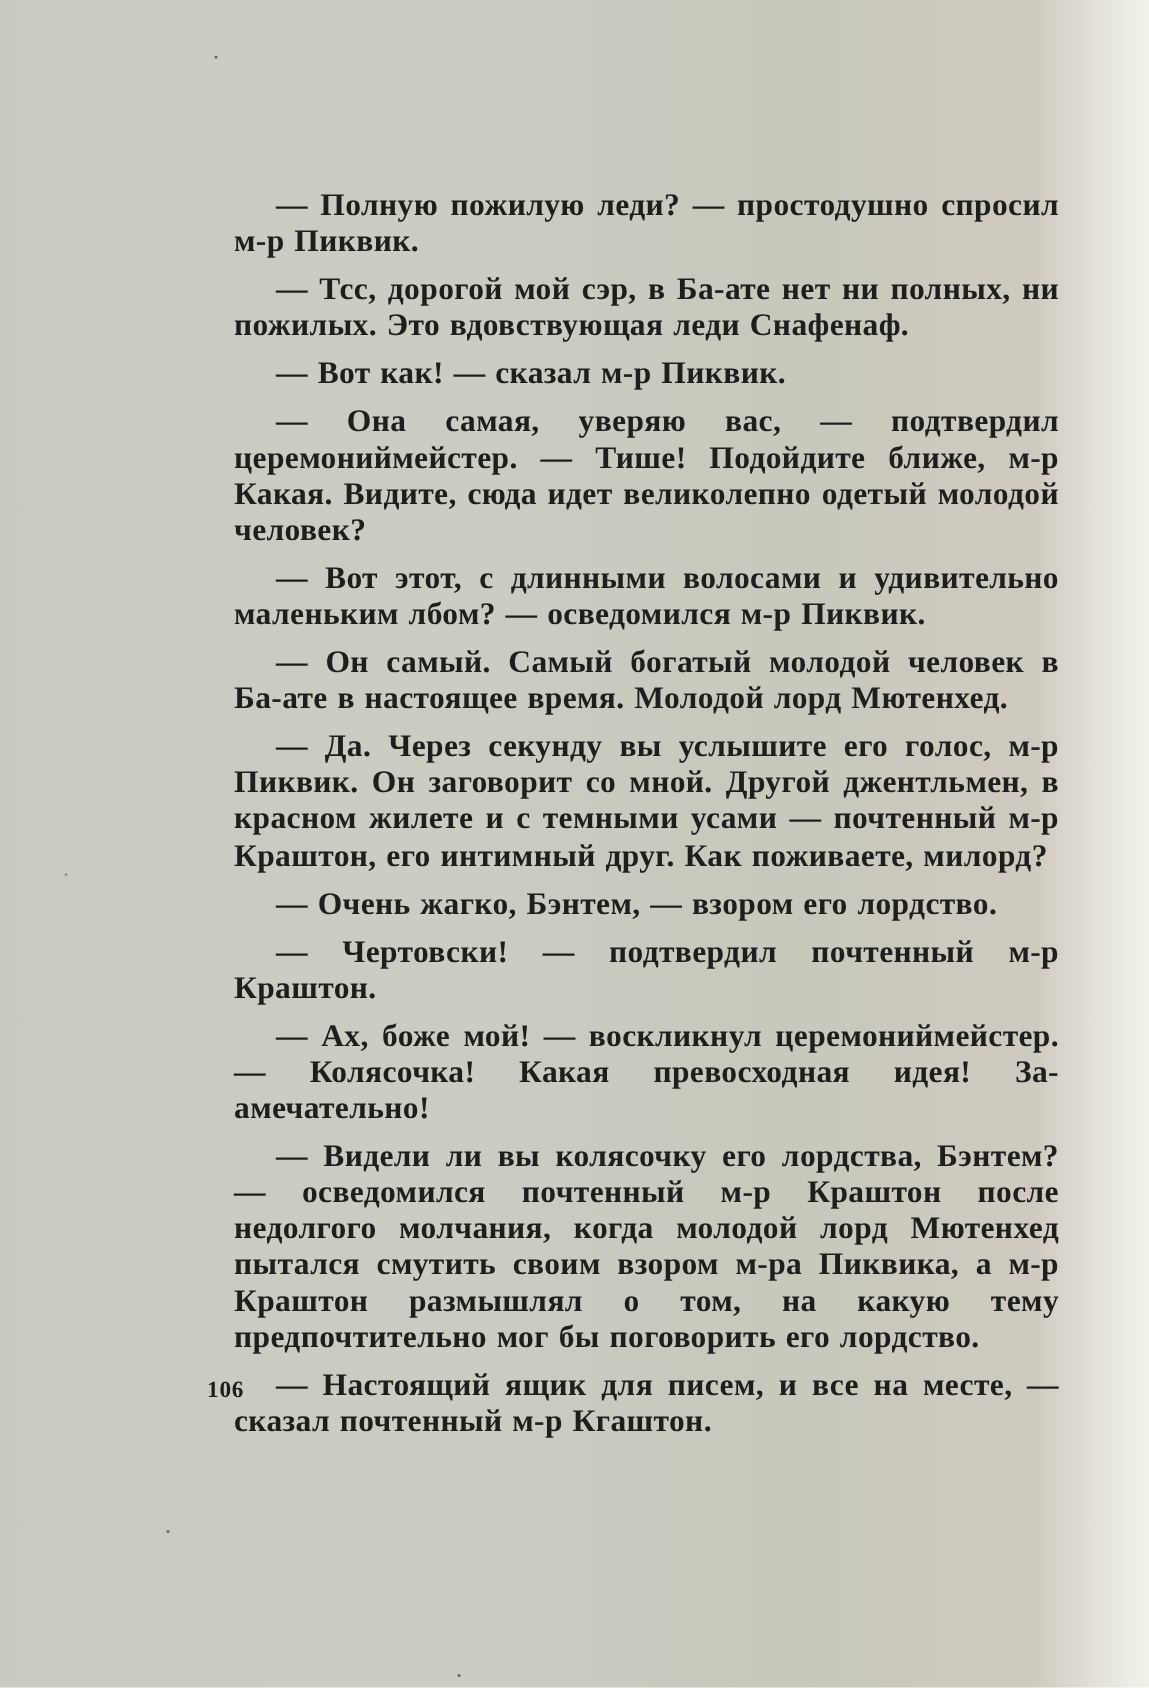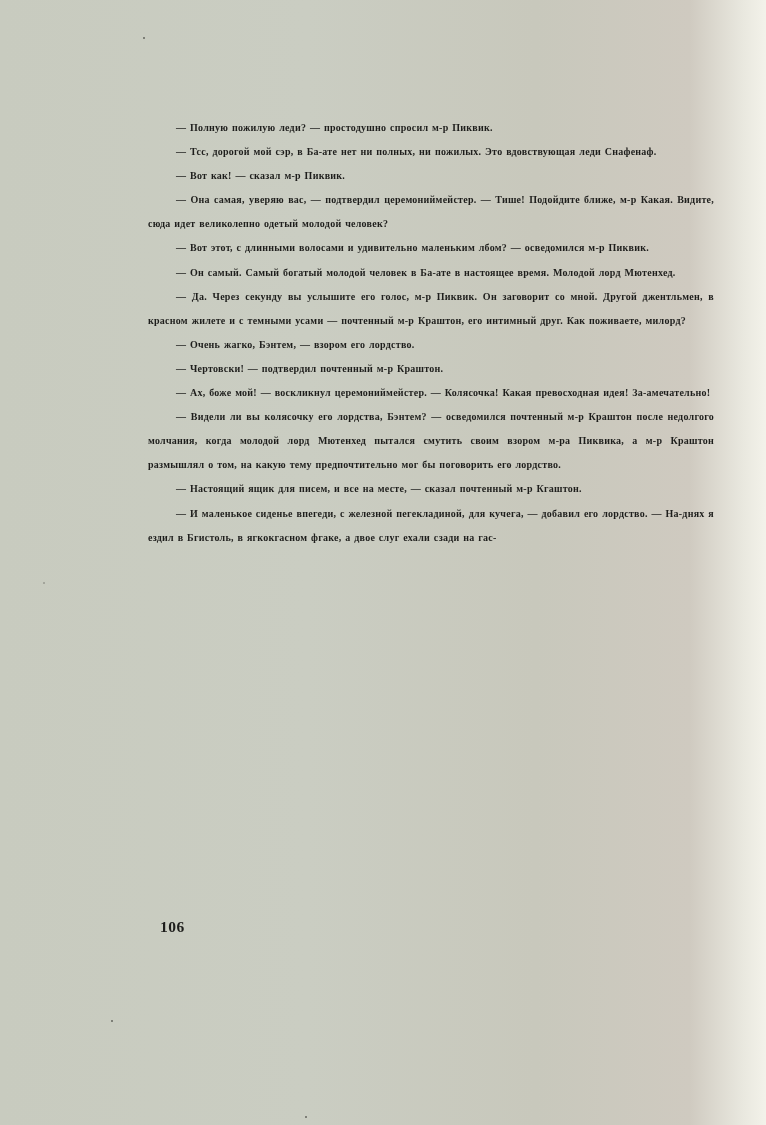--- a/index.html
+++ b/index.html
@@ -22,33 +22,33 @@
       width: 766px;
       height: 1125px;
     }
     .text-block {
       position: absolute;
       left: 148px;
       top: 116px;
       width: 566px;
     }
     .para {
-      margin: 0;
-      font-size: 10px;
+      margin: 8px;
+      font-size: 21px;
       line-height: 24.1px;
       text-align: justify;
       text-align-last: left;
       text-indent: 28px;
       font-weight: 600;
       letter-spacing: 0.25px;
       word-spacing: 1px;
     }
     .page-number {
       position: absolute;
-      left: 160px;
+      left: 138px;
       top: 918px;
       font-size: 15.5px;
       font-weight: 600;
       letter-spacing: 0.5px;
     }
     .speck {
       position: absolute;
       width: 2px;
       height: 2px;
       border-radius: 50%;
@@ -71,17 +71,16 @@
     <p class="para">— Вот как! — сказал м-р Пиквик.</p>
     <p class="para">— Она самая, уверяю вас, — подтвердил церемониймейстер. — Тише! Подойдите ближе, м-р Какая. Видите, сюда идет великолепно одетый молодой человек?</p>
     <p class="para">— Вот этот, с длинными волосами и удивительно маленьким лбом? — осведомился м-р Пиквик.</p>
     <p class="para">— Он самый. Самый богатый молодой человек в Ба-ате в настоящее время. Молодой лорд Мютенхед.</p>
     <p class="para">— Да. Через секунду вы услышите его голос, м-р Пиквик. Он заговорит со мной. Другой джентльмен, в красном жилете и с темными усами — почтенный м-р Краштон, его интимный друг. Как поживаете, милорд?</p>
     <p class="para">— Очень жагко, Бэнтем, — взором его лордство.</p>
     <p class="para">— Чертовски! — подтвердил почтенный м-р Краштон.</p>
     <p class="para">— Ах, боже мой! — воскликнул церемониймейстер. — Колясочка! Какая превосходная идея! За-амечательно!</p>
     <p class="para">— Видели ли вы колясочку его лордства, Бэнтем? — осведомился почтенный м-р Краштон после недолгого молчания, когда молодой лорд Мютенхед пытался смутить своим взором м-ра Пиквика, а м-р Краштон размышлял о том, на какую тему предпочтительно мог бы поговорить его лордство.</p>
     <p class="para">— Настоящий ящик для писем, и все на месте, — сказал почтенный м-р Кгаштон.</p>
-    <p class="para">— И маленькое сиденье впегеди, с железной пегекладиной, для кучега, — добавил его лордство. — На-днях я ездил в Бгистоль, в ягкокгасном фгаке, а двое слуг ехали сзади на гас-</p>
   </div>
 
   <div class="page-number">106</div>
 </div>
 
 </body></html>

